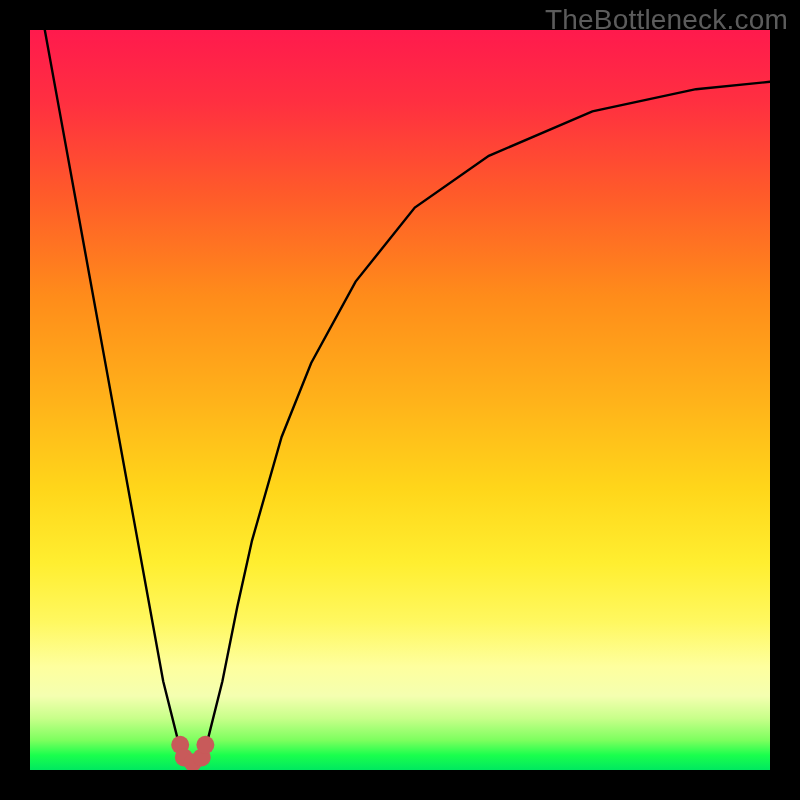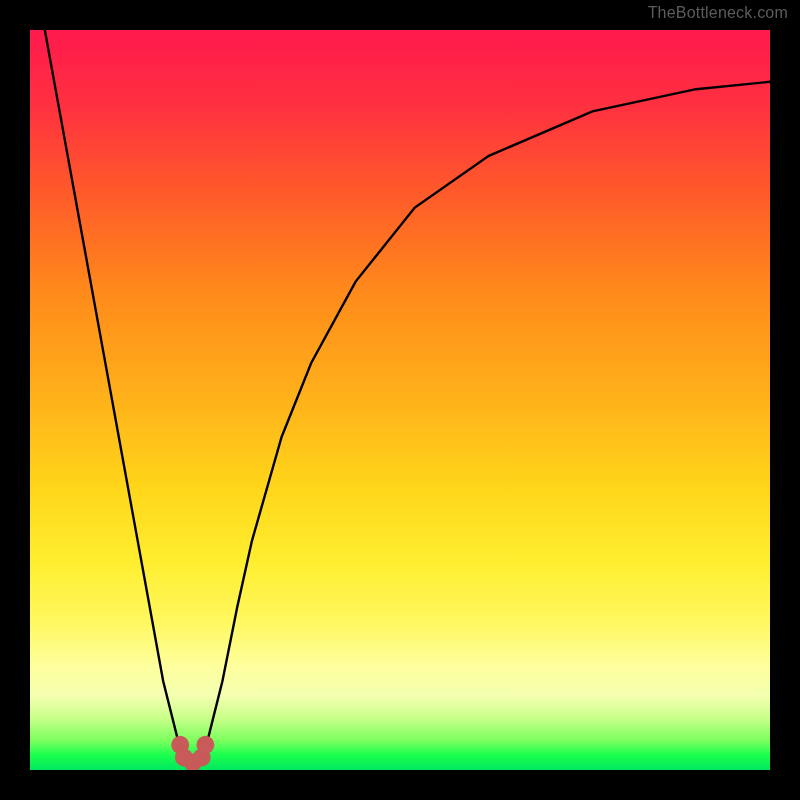--- a/index.html
+++ b/index.html
@@ -40,21 +40,21 @@
       #7cff5e 96%,
       #1aff4d 98%,
       #00e860 100%
     );
   }
   .watermark {
     position: absolute;
     top: 4px;
     right: 12px;
     color: #5c5c5c;
-    font-size: 16px;
+    font-size: 28px;
     font-weight: 500;
     letter-spacing: 0.2px;
     user-select: none;
   }
   svg.curve {
     position: absolute;
     left: 0;
     top: 0;
     width: 740px;
     height: 740px;

